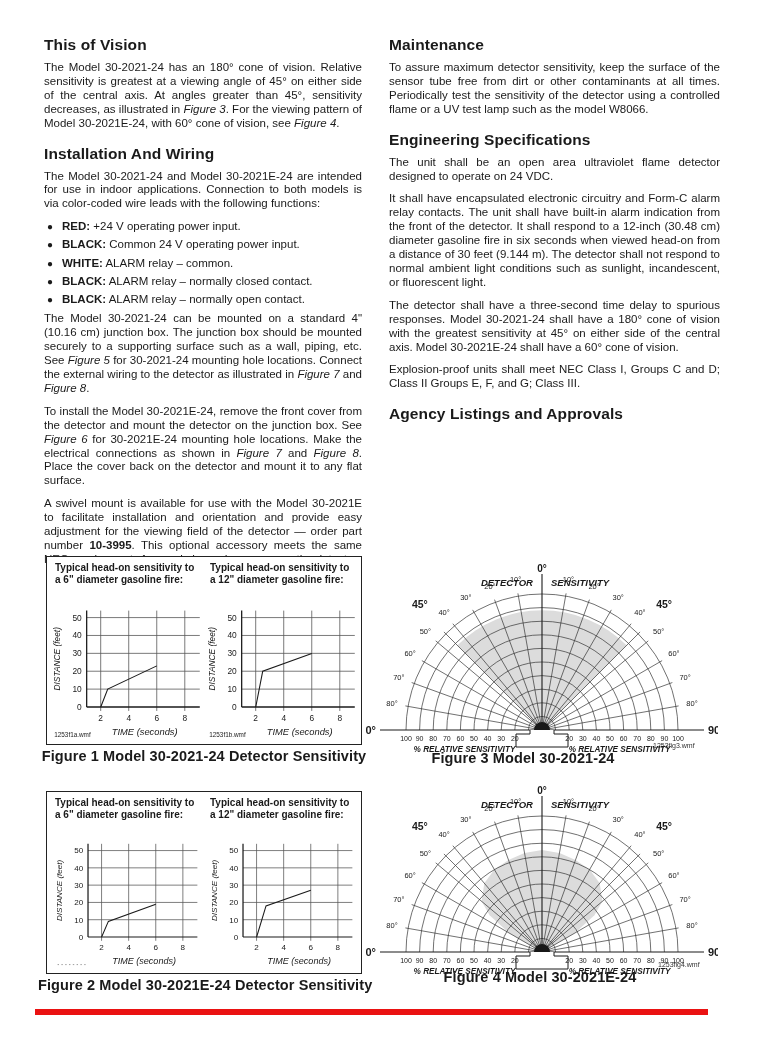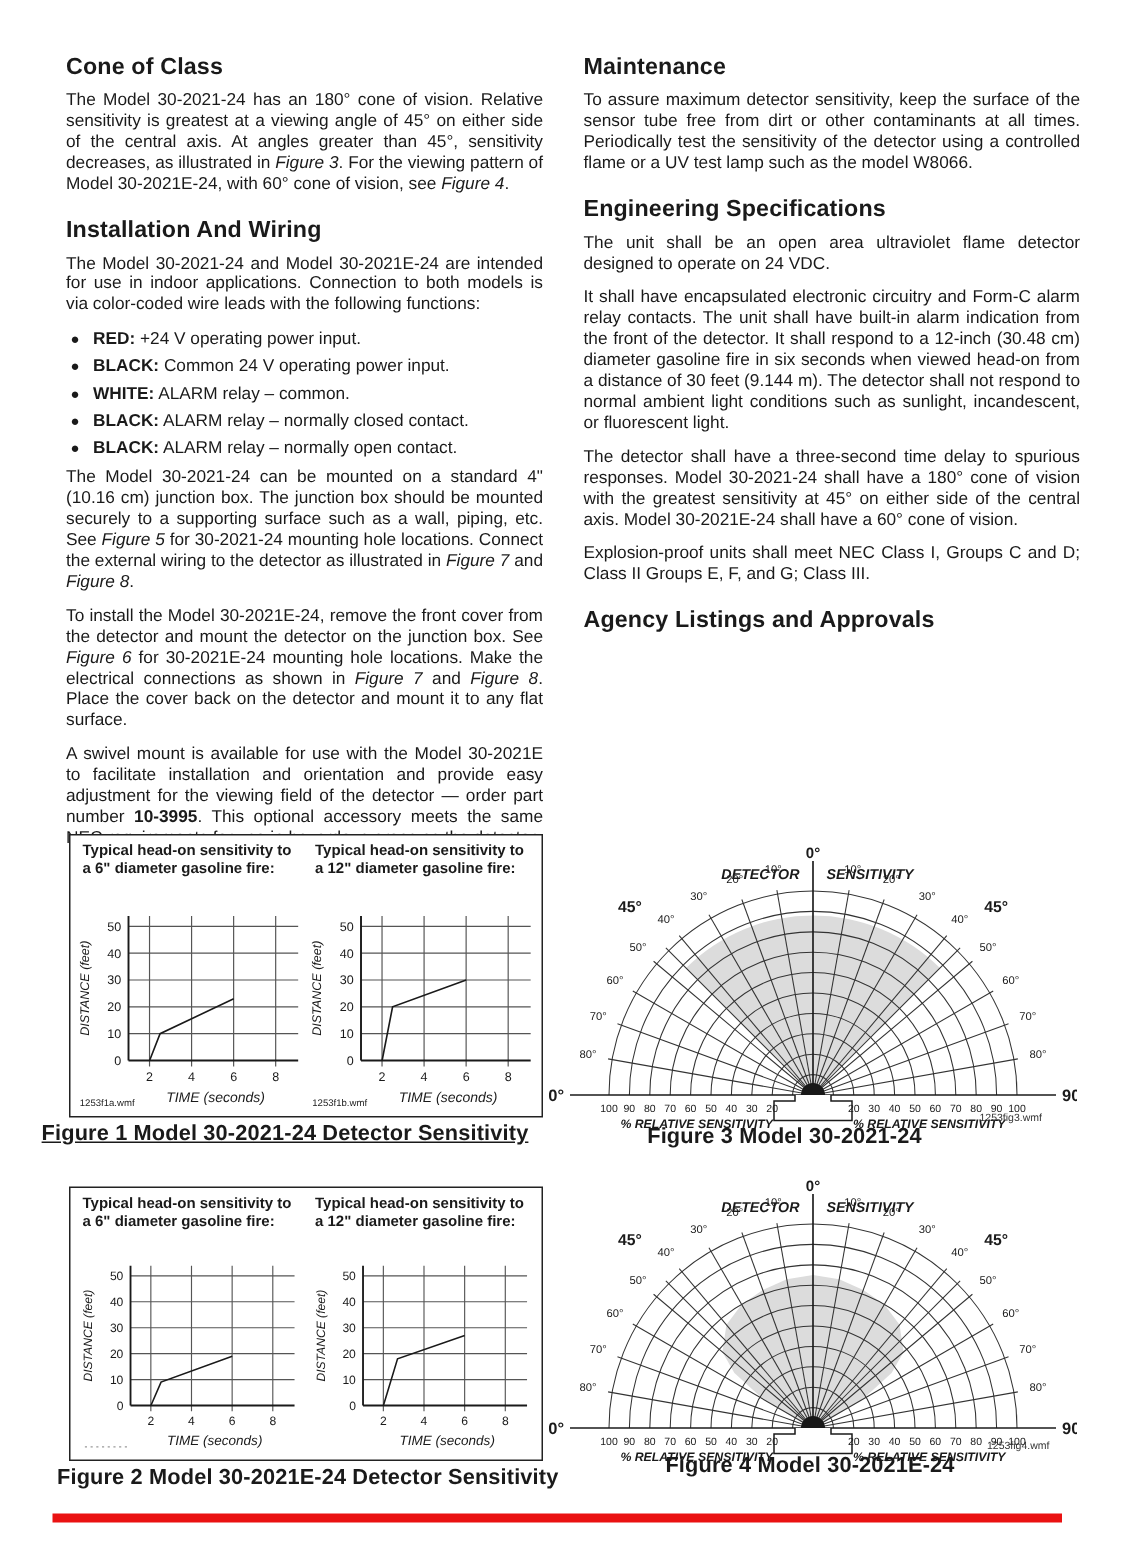--- a/index.html
+++ b/index.html
@@ -17,37 +17,37 @@
   .seg-i{font-style:italic;}
   .seg-b{font-weight:bold;margin-top:44px;}
   .bullets{margin:2px 0 6px 0;}
   .bullet{display:flex;margin:0 0 5px 3px;font-size:11.5px;line-height:1.15;}
   .bullet .dot{width:15px;flex:0 0 15px;font-size:10px;padding-top:1px;}
   .italic-par{font-style:italic;}
   .figbox{
     position:absolute;border:1.5px solid #222;background:#fff;
     display:flex;padding:4px 2px 2px 2px;box-sizing:border-box;
   }
-  .minichart{width:50%;display:flex;flex-direction:column;}
+  .minichart{width:50%;display:flex;flex-direction:column;align-items:flex-end;}
   .mc-title{font-size:10px;font-weight:bold;line-height:1.15;padding:1px 2px 0 6px;height:25px;}
   .mc-svg{width:154px;height:158px;display:block;}
   .figcaption{
     position:absolute;font-size:14.5px;font-weight:bold;text-align:center;
     letter-spacing:0.1px;white-space:nowrap;
   }
   .polar-svg{position:absolute;display:block;}
   .wmf-tag{position:absolute;font-size:7px;color:#333;}
   svg text{fill:#1a1a1a;}
   #red-bar{position:absolute;left:35px;top:1009px;width:673px;height:6px;background:#ea1212;}
 </style>
 </head>
 <body>
 
 <div class="col col-left">
-  <h2 class="sec">Cone of Class</h2>
+  <h2 class="sec">This of Vision</h2>
   <p class="body"><span>The Model 30-2021-24 has an 180° cone of vision. Relative sensitivity is greatest at a viewing angle of 45° on either side of the central axis. At angles greater than 45°, sensitivity decreases, as illustrated in </span><span class="seg-i">Figure 3</span><span>. For the viewing pattern of Model 30-2021E-24, with 60° cone of vision, see </span><span class="seg-i">Figure 4</span><span>.</span></p>
 
   <h2 class="sec">Installation And Wiring</h2>
   <p class="body">The Model 30-2021-24 and Model 30-2021E-24 are intended for use in indoor applications. Connection to both models is via color-coded wire leads with the following functions:</p>
 
   <div class="bullets">
     <div class="bullet">
         <span class="dot">●</span>
         <span><span class="seg-b">RED:</span><span> +24 V operating power input.</span></span>
       </div>
@@ -142,21 +142,21 @@
         <text x="78.75" y="136" font-size="8.5" text-anchor="middle">4</text>
         <text x="107.25" y="136" font-size="8.5" text-anchor="middle">6</text>
         <text x="135.75" y="136" font-size="8.5" text-anchor="middle">8</text>
         <polyline points="50.3,122.0 57.4,85.6 107.3,67.5" fill="none" stroke="#1a1a1a" stroke-width="1.1"></polyline>
         <text x="9" y="73" font-size="8.5" text-anchor="middle" font-style="italic" transform="rotate(-90 9 73)">DISTANCE (feet)</text>
         <text x="95" y="150" font-size="9.5" text-anchor="middle" font-style="italic">TIME (seconds)</text>
         <text x="3" y="153" font-size="6.5" text-anchor="start">1253f1b.wmf</text>
       </svg>
   </div>
 </div>
-<div class="figcaption" style="left:24px;top:748px;width:332px;text-decoration:underline;">Figure 1 Model 30-2021-24 Detector Sensitivity</div>
+<div class="figcaption" style="left:38px;top:748px;width:332px;">Figure 1 Model 30-2021-24 Detector Sensitivity</div>
 
 <div class="figbox" style="left:46px;top:791px;width:316px;height:183px;">
   <div class="minichart">
     <div class="mc-title">Typical head-on sensitivity to a 6" diameter gasoline fire:</div>
     <svg class="mc-svg" viewBox="0 0 154 158">
         <line x1="36" y1="103.81818181818181" x2="151" y2="103.81818181818181" stroke="#555" stroke-width="0.8"></line>
         <line x1="36" y1="85.63636363636363" x2="151" y2="85.63636363636363" stroke="#555" stroke-width="0.8"></line>
         <line x1="36" y1="67.45454545454547" x2="151" y2="67.45454545454547" stroke="#555" stroke-width="0.8"></line>
         <line x1="36" y1="49.272727272727266" x2="151" y2="49.272727272727266" stroke="#555" stroke-width="0.8"></line>
         <line x1="36" y1="31.090909090909093" x2="151" y2="31.090909090909093" stroke="#555" stroke-width="0.8"></line>

